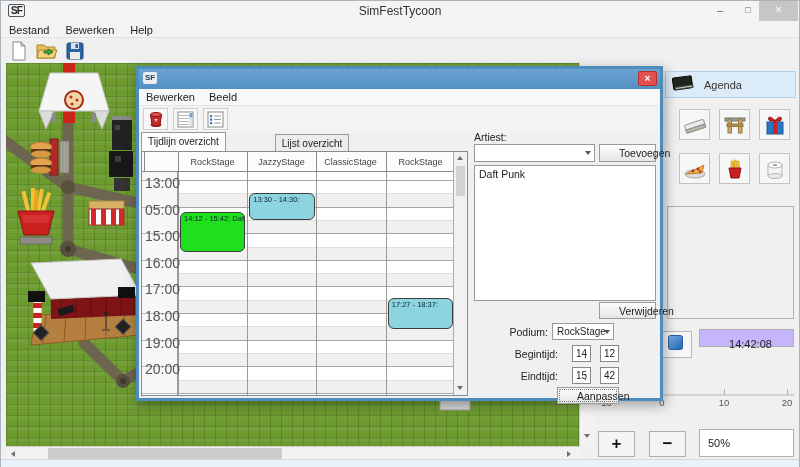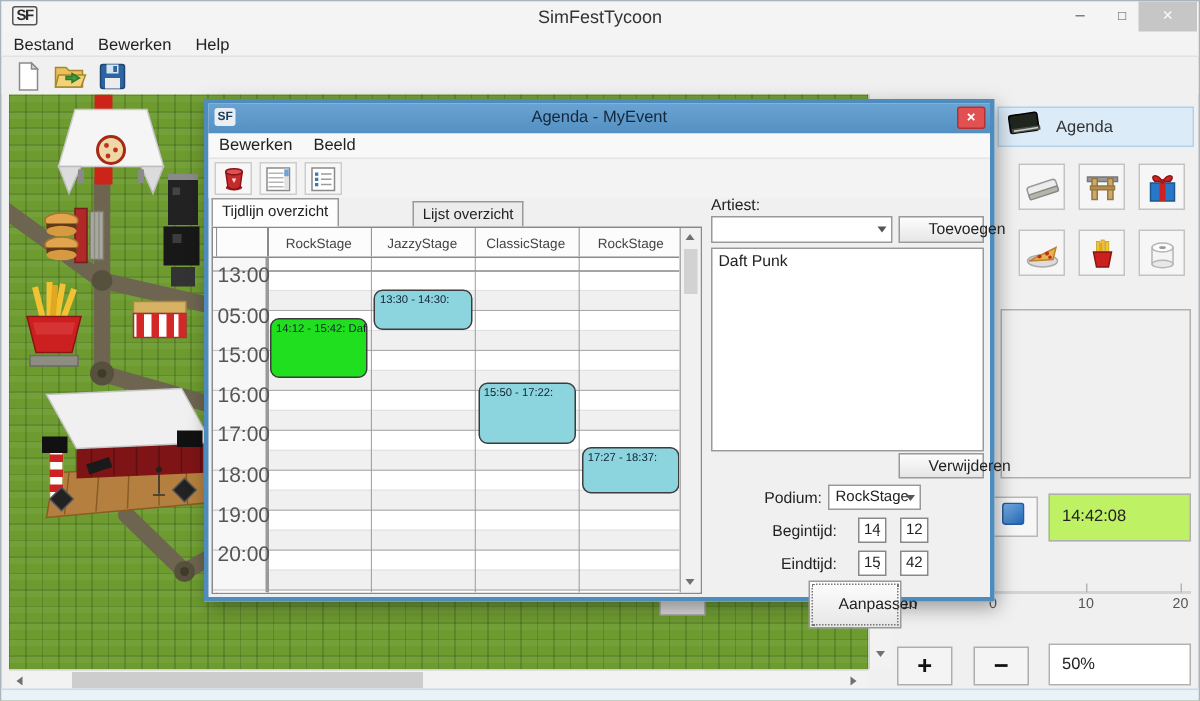--- a/index.html
+++ b/index.html
@@ -41,21 +41,21 @@
 .tri.left  { border-top:3px solid transparent; border-bottom:3px solid transparent; border-right:4px solid #707070; }
 .tri.right { border-top:3px solid transparent; border-bottom:3px solid transparent; border-left:4px solid #707070; }
 
 
 .side-panel { position:absolute; left:594px; top:62px; width:203px; height:396px; background:#f0f0f0; }
 .agenda-item { position:absolute; left:70px; top:8px; width:131px; height:27px; background:#dcebf8; border:1px solid #b3d2ea; display:flex; align-items:center; gap:10px; padding-left:6px; }
 .agenda-item span { font-size:11px; color:#333; }
 .shop-btn { position:absolute; width:31px; height:31px; background:#f6f6f6; border:1px solid #c3c3c3; display:flex; align-items:center; justify-content:center; }
 .info-box { position:absolute; left:72px; top:143px; width:127px; height:113px; background:#f0f0f0; border:1px solid #b0b0b0; }
 .pause-btn { position:absolute; left:64px; top:268px; width:33px; height:27px; background:#f6f6f6; border:1px solid #b8b8b8; display:flex; align-items:center; justify-content:center; }
-.time-box { position:absolute; left:104px; top:266px; width:95px; height:32px; background:#bef264; border:1px solid #b0b0b0; font-size:11px; color:#222; line-height:28px; padding-left:8px; }
+.time-box { position:absolute; left:104px; top:266px; width:95px; height:18px; background:#c4b5fd; border:1px solid #b0b0b0; font-size:11px; color:#222; line-height:28px; padding-left:8px;text-align:center; }
 .slider { position:absolute; left:0; top:320px; width:203px; height:40px; }
 .slider .track { position:absolute; left:4px; right:4px; top:11px; height:2px; background:#d4d4d4; }
 .tick { position:absolute; top:2px; width:0; }
 .tick i { position:absolute; left:0; top:4px; width:1px; height:6px; background:#b5b5b5; }
 .tick span { position:absolute; left:0; top:12px; transform:translateX(-50%); font-size:9.5px; color:#555; white-space:nowrap; }
 .zoom-btn { position:absolute; width:37px; height:26px; background:#f4f4f4; border:1px solid #adadad; font-size:17px; font-weight:bold; color:#111; text-align:center; line-height:23px; }
 .speed-box { position:absolute; left:104px; top:366px; width:95px; height:28px; background:#fff; border:1px solid #b0b0b0; font-size:11px; color:#222; line-height:26px; padding-left:8px; }
 
 .statusbar { position:absolute; left:0; top:458px; width:798px; height:8px; background:#e9f1f9; border-top:1px solid #ccd9e5; }
 
@@ -389,21 +389,20 @@
     <div class="zoom-btn" style="left:3px; top:368px;">+</div>
     <div class="zoom-btn" style="left:54px; top:368px;">−</div>
     <div class="speed-box">50%</div>
   </div>
 
   <div class="statusbar"></div>
 
   <div class="dialog">
     <div class="d-titlebar">
       <span class="d-logo">SF</span>
-      <span class="d-title">Agenda - MyEvent</span>
       <span class="d-close">×</span>
     </div>
     <div class="d-menubar">
       <span>Bewerken</span>
       <span>Beeld</span>
     </div>
     <div class="d-toolbar">
       <span class="tool-btn">
           <svg width="16" height="17" viewBox="0 0 16 17">
             <ellipse cx="8" cy="14" rx="5.5" ry="2" fill="#a82020"></ellipse>
@@ -465,23 +464,20 @@
             <span class="hour-label" style="top: 162.6px;">19:00</span>
             <span class="hour-label" style="top: 189.2px;">20:00</span>
           </div>
         <div id="ev-layer">
             <div class="event selected" style="left: 38px; top: 39.92px; width: 65.25px; height: 39.9px; background: rgb(31, 223, 31);">
               <span>14:12 - 15:42: Daft Punk</span>
             </div>
             <div class="event" style="left: 107.25px; top: 21.3px; width: 65.25px; height: 26.6px; background: rgb(141, 213, 222);">
               <span>13:30 - 14:30:</span>
             </div>
-            <div class="event" style="left: 176.5px; top: 83.3667px; width: 65.25px; height: 40.7867px; background: rgb(141, 213, 222);">
-              <span>15:50 - 17:22:</span>
-            </div>
             <div class="event" style="left: 245.75px; top: 126.37px; width: 65.25px; height: 31.0333px; background: rgb(141, 213, 222);">
               <span>17:27 - 18:37:</span>
             </div>
           </div>
       </div>
       <div class="sched-vscroll">
         <div class="sarrow" style="left:3px; top:4px;">
             <span class="tri up"></span>
           </div>
         <div class="sarrow" style="left:3px; top:234px;">
@@ -510,17 +506,17 @@
       <span class="d-label" style="left:0; top:219px; width:84px; text-align:right;">Begintijd:</span>
       <div class="tfield" style="left:88px; top:216px;">14</div>
       <span class="d-label" style="left:110px; top:219px;">:</span>
       <div class="tfield" style="left:116px; top:216px;">12</div>
 
       <span class="d-label" style="left:0; top:241px; width:84px; text-align:right;">Eindtijd:</span>
       <div class="tfield" style="left:88px; top:238px;">15</div>
       <span class="d-label" style="left:110px; top:241px;">:</span>
       <div class="tfield" style="left:116px; top:238px;">42</div>
 
-      <button class="btn" style="left:65px; top:258px; width:62px; height:32px; outline:1px dotted #777; outline-offset:-3px;">Aanpassen</button>
+      <button class="btn" style="left:83px; top:258px; width:62px; height:17px; outline:1px dotted #777; outline-offset:-3px;">Aanpassen</button>
     </div>
   </div>
 
 </div>
 
 </body></html>

